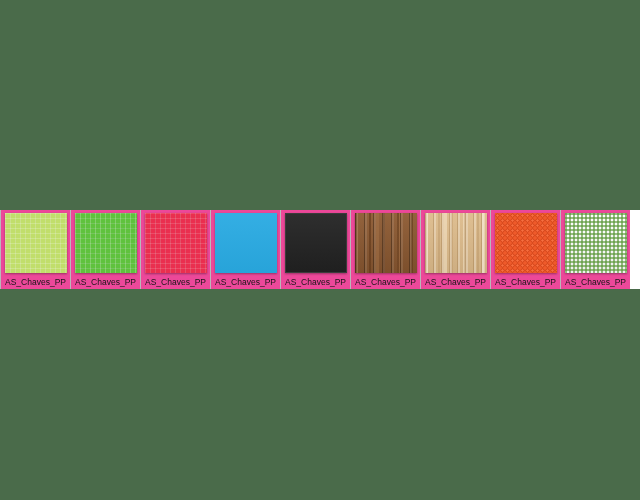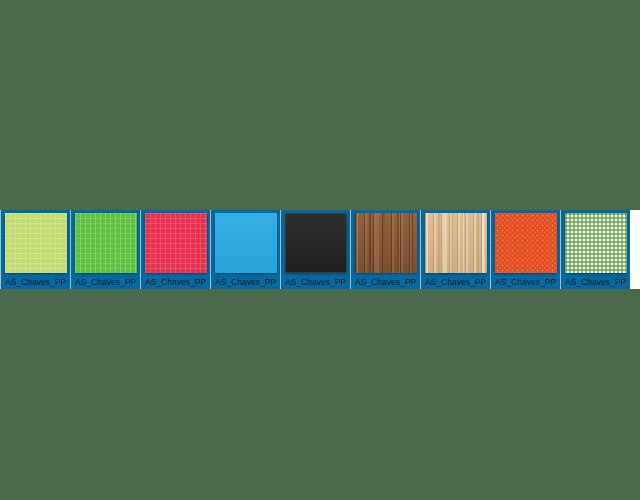--- a/index.html
+++ b/index.html
@@ -30,21 +30,21 @@
     background: #ffffff;
     display: flex;
     align-items: stretch;
     overflow: hidden;
   }
 
   .asset-cell {
     position: relative;
     width: 70px;
     flex: 0 0 70px;
-    background: #0369a1;
+    background: #ec4899;
     display: flex;
     flex-direction: column;
     align-items: center;
     box-sizing: border-box;
     border-left: 1px solid #b9b9b9;
   }
 
   .thumb-wrap {
     margin-top: 2px;
     width: 64px;

